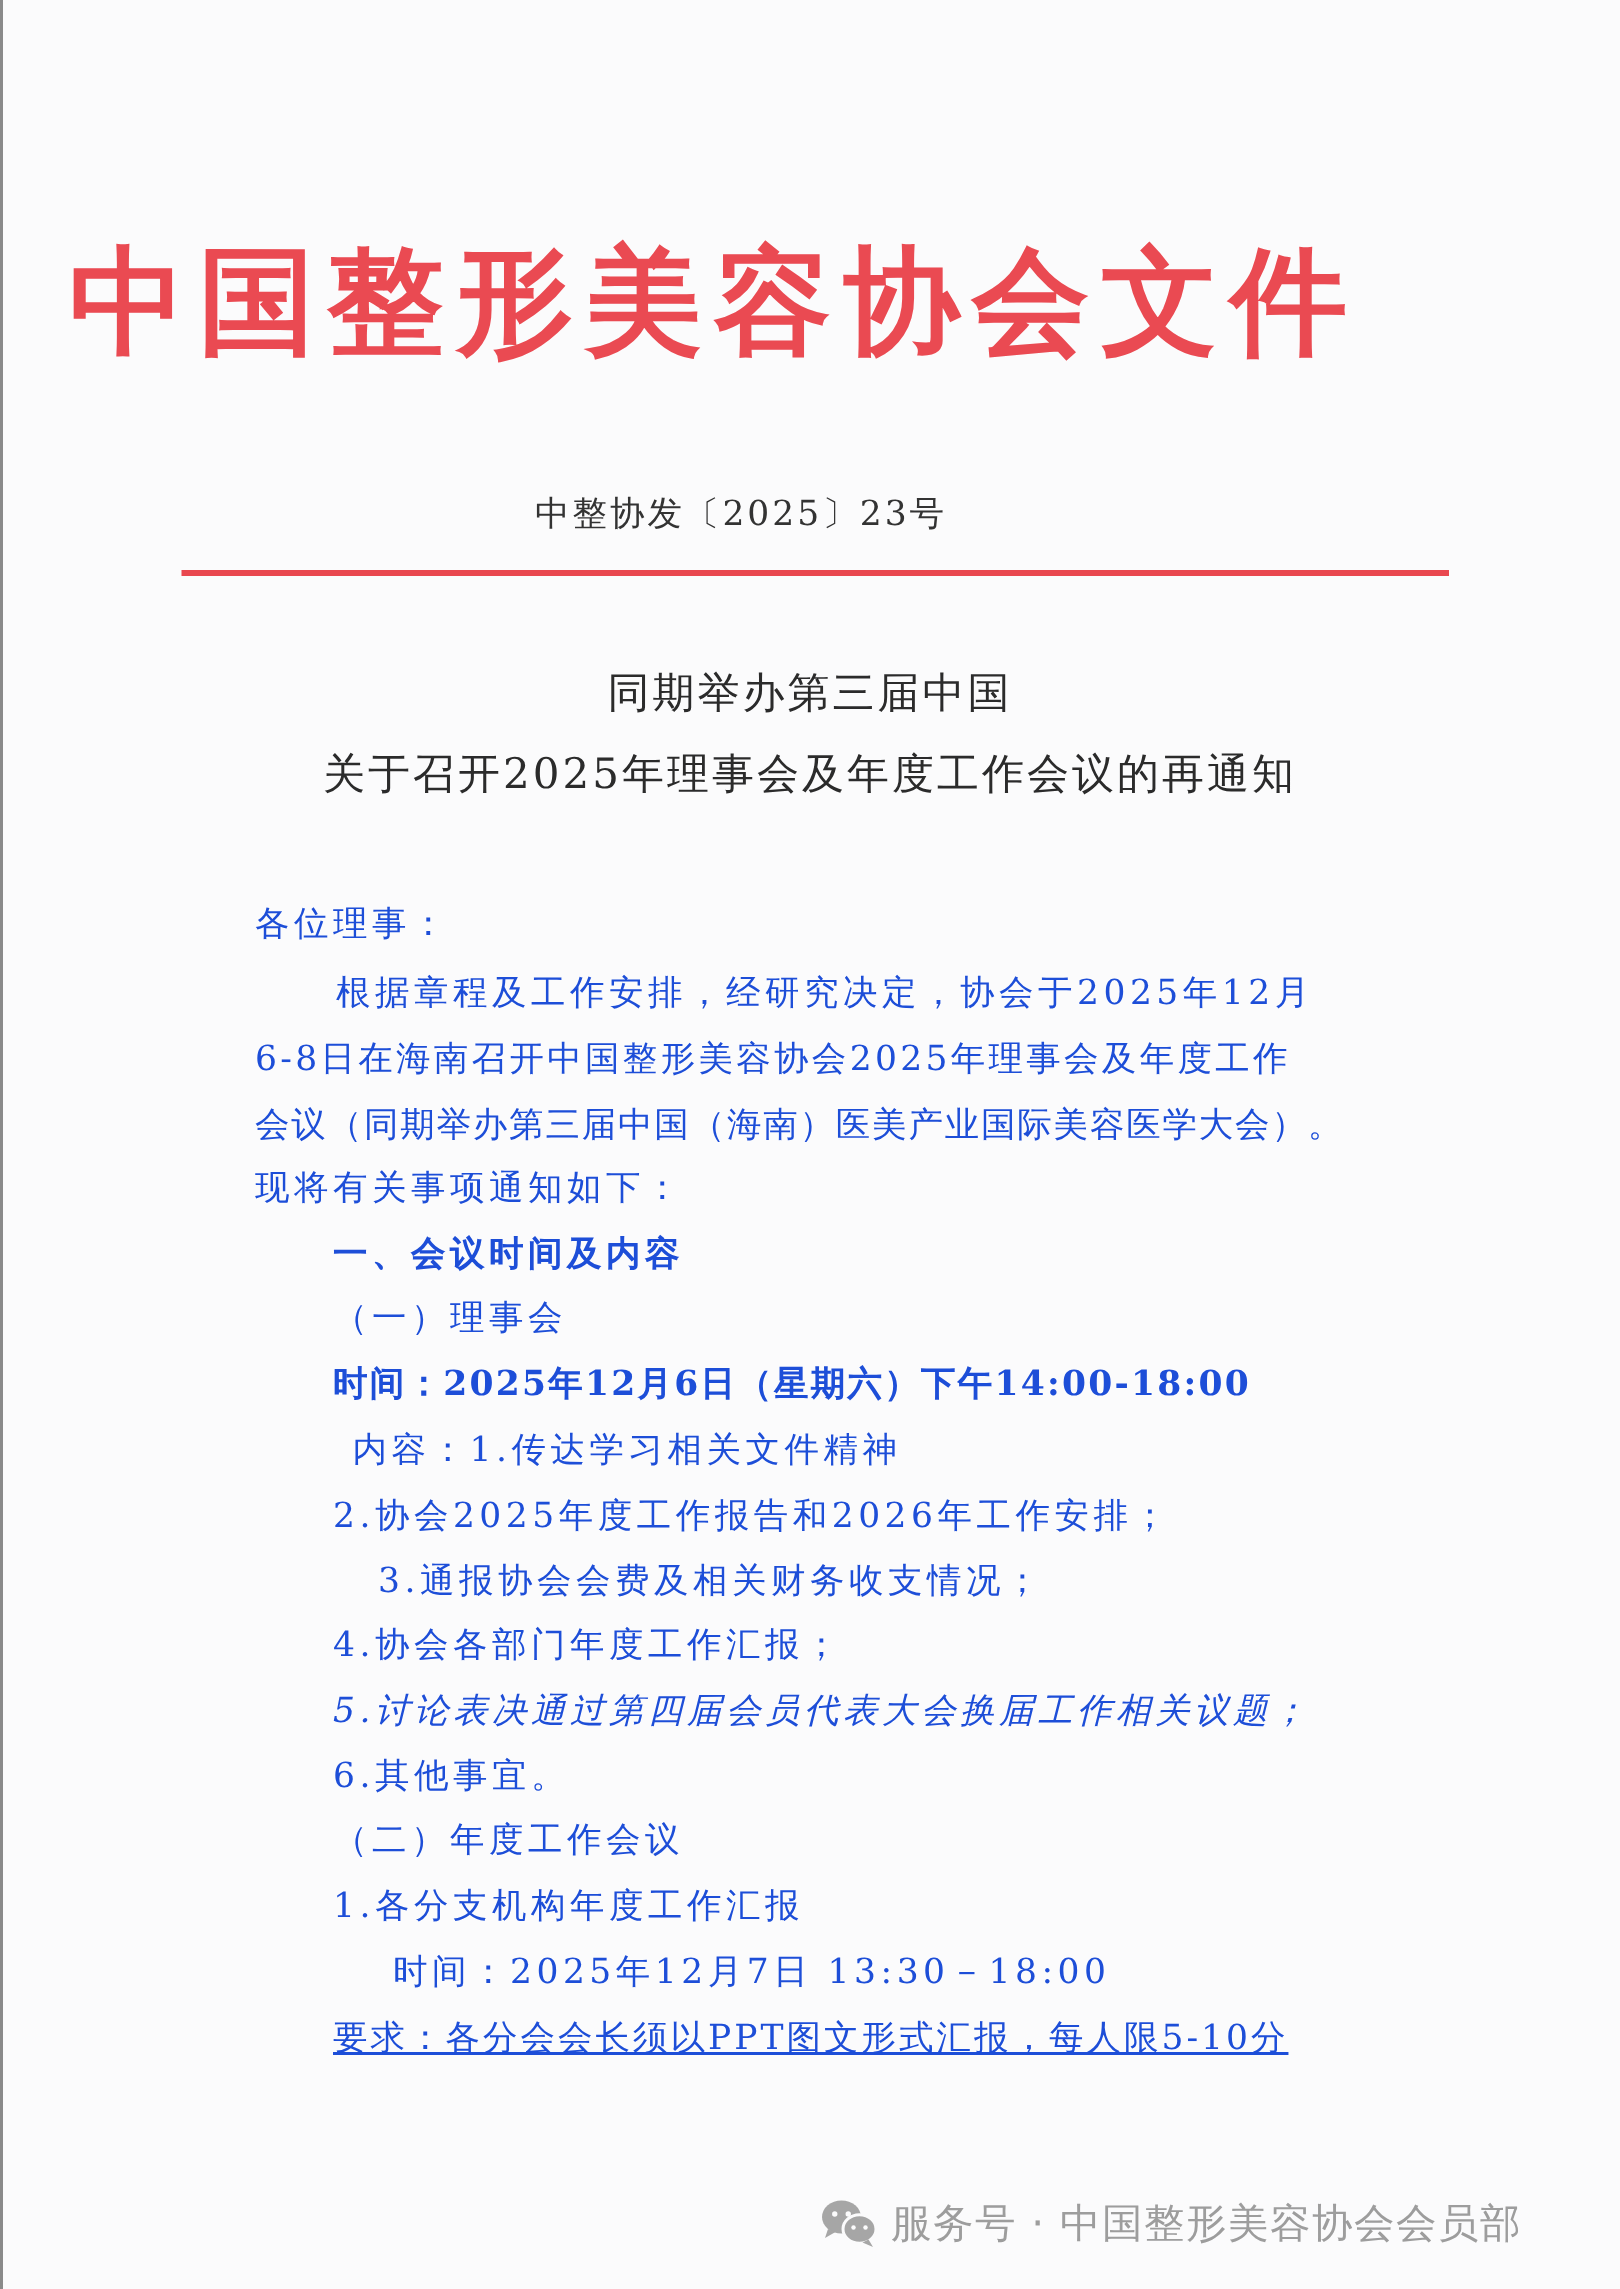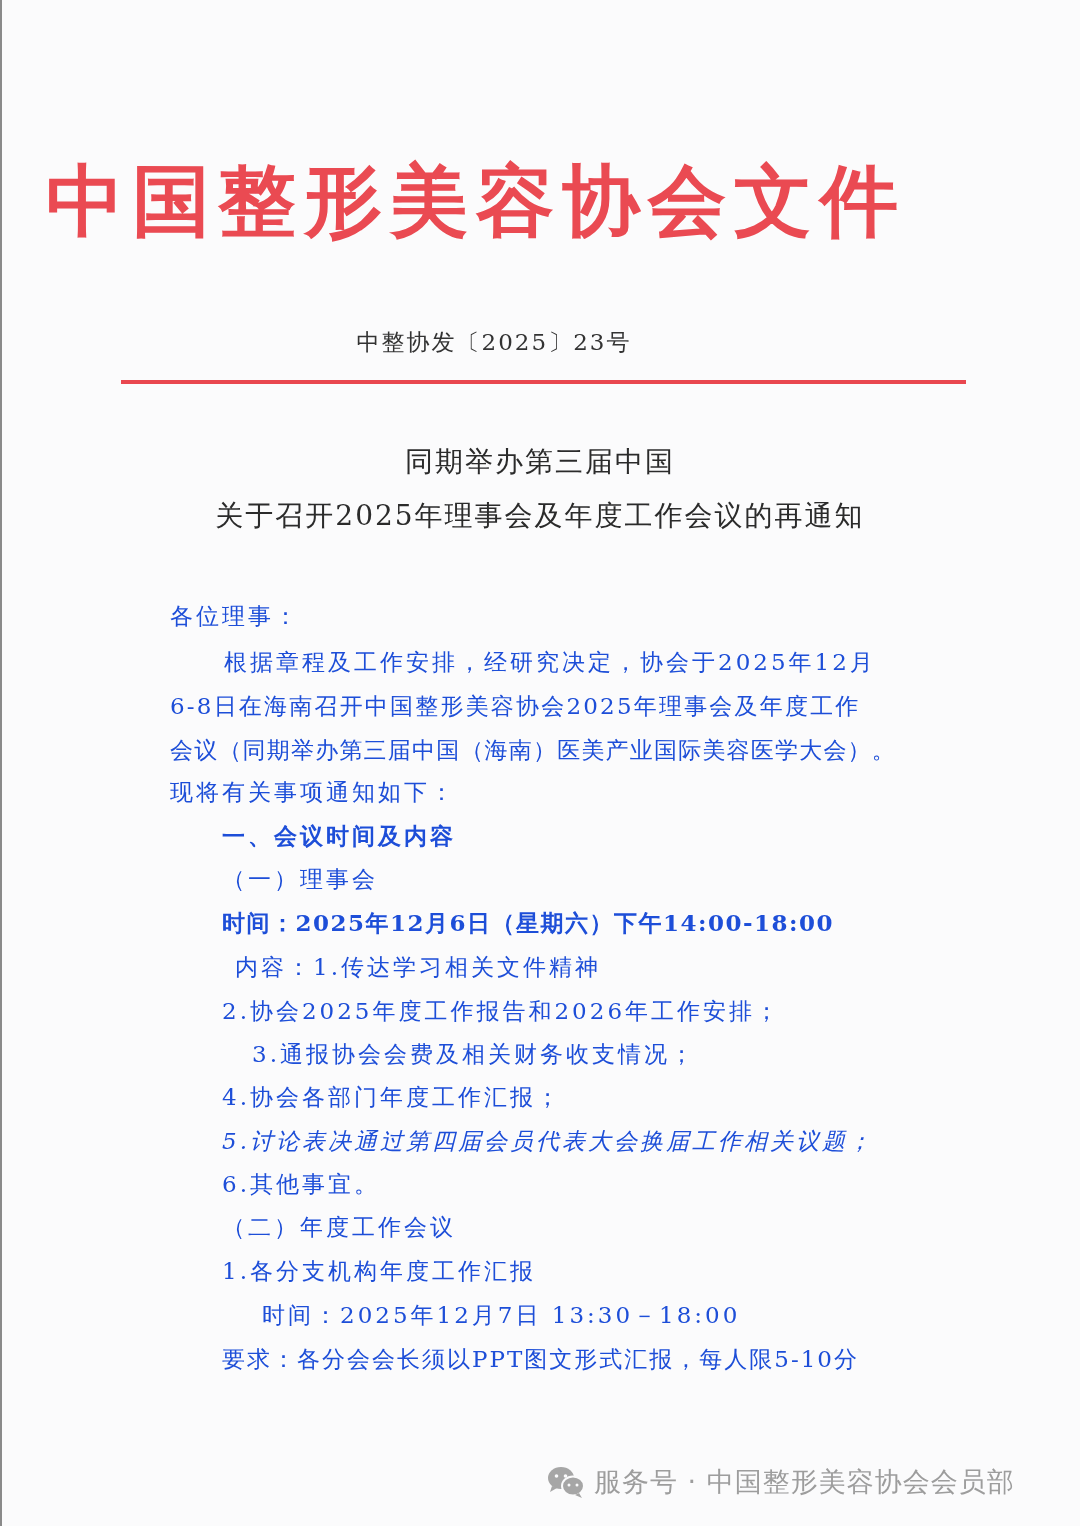--- a/index.html
+++ b/index.html
@@ -66,21 +66,21 @@
 <div class="line" style="left:222px; top:952px;margin-left:13px;">内容：1.传达学习相关文件精神</div>
 <div class="line" style="left:222px; top:996px;">2.协会2025年度工作报告和2026年工作安排；</div>
 <div class="line" style="left:222px; top:1039px;margin-left:30px;">3.通报协会会费及相关财务收支情况；</div>
 <div class="line" style="left:222px; top:1082px;">4.协会各部门年度工作汇报；</div>
 <div class="line" style="left:222px; top:1126px;font-style:italic;">5.讨论表决通过第四届会员代表大会换届工作相关议题；</div>
 <div class="line" style="left:222px; top:1169px;">6.其他事宜。</div>
 
 <div class="line" style="left:222px; top:1212px;">（二）年度工作会议</div>
 <div class="line" style="left:222px; top:1256px;">1.各分支机构年度工作汇报</div>
 <div class="line" style="left:222px; top:1300px;margin-left:40px;">时间：2025年12月7日 13:30－18:00</div>
-<div class="line" style="left:222px; top:1344px; letter-spacing:2px;">要求：各分会会长须以PPT图文形式汇报，每人限5-10分</div>
+<div class="line" style="left:222px; top:1344px; letter-spacing:2px;text-decoration:underline;">要求：各分会会长须以PPT图文形式汇报，每人限5-10分</div>
 
 <div class="watermark">
   <span class="wechat-icon">
     <svg width="40" height="34" viewBox="0 0 40 34">
       <ellipse cx="15" cy="13" rx="13" ry="11" fill="#a6a6a6"></ellipse>
       <path d="M6 21 L4 27 L11 23 Z" fill="#a6a6a6"></path>
       <ellipse cx="27" cy="21" rx="11" ry="9.5" fill="#a6a6a6" stroke="#fbfbfc" stroke-width="2"></ellipse>
       <path d="M33 28 L36 33 L29 30 Z" fill="#a6a6a6"></path>
       <circle cx="10.5" cy="11" r="1.8" fill="#fbfbfc"></circle>
       <circle cx="19.5" cy="11" r="1.8" fill="#fbfbfc"></circle>

